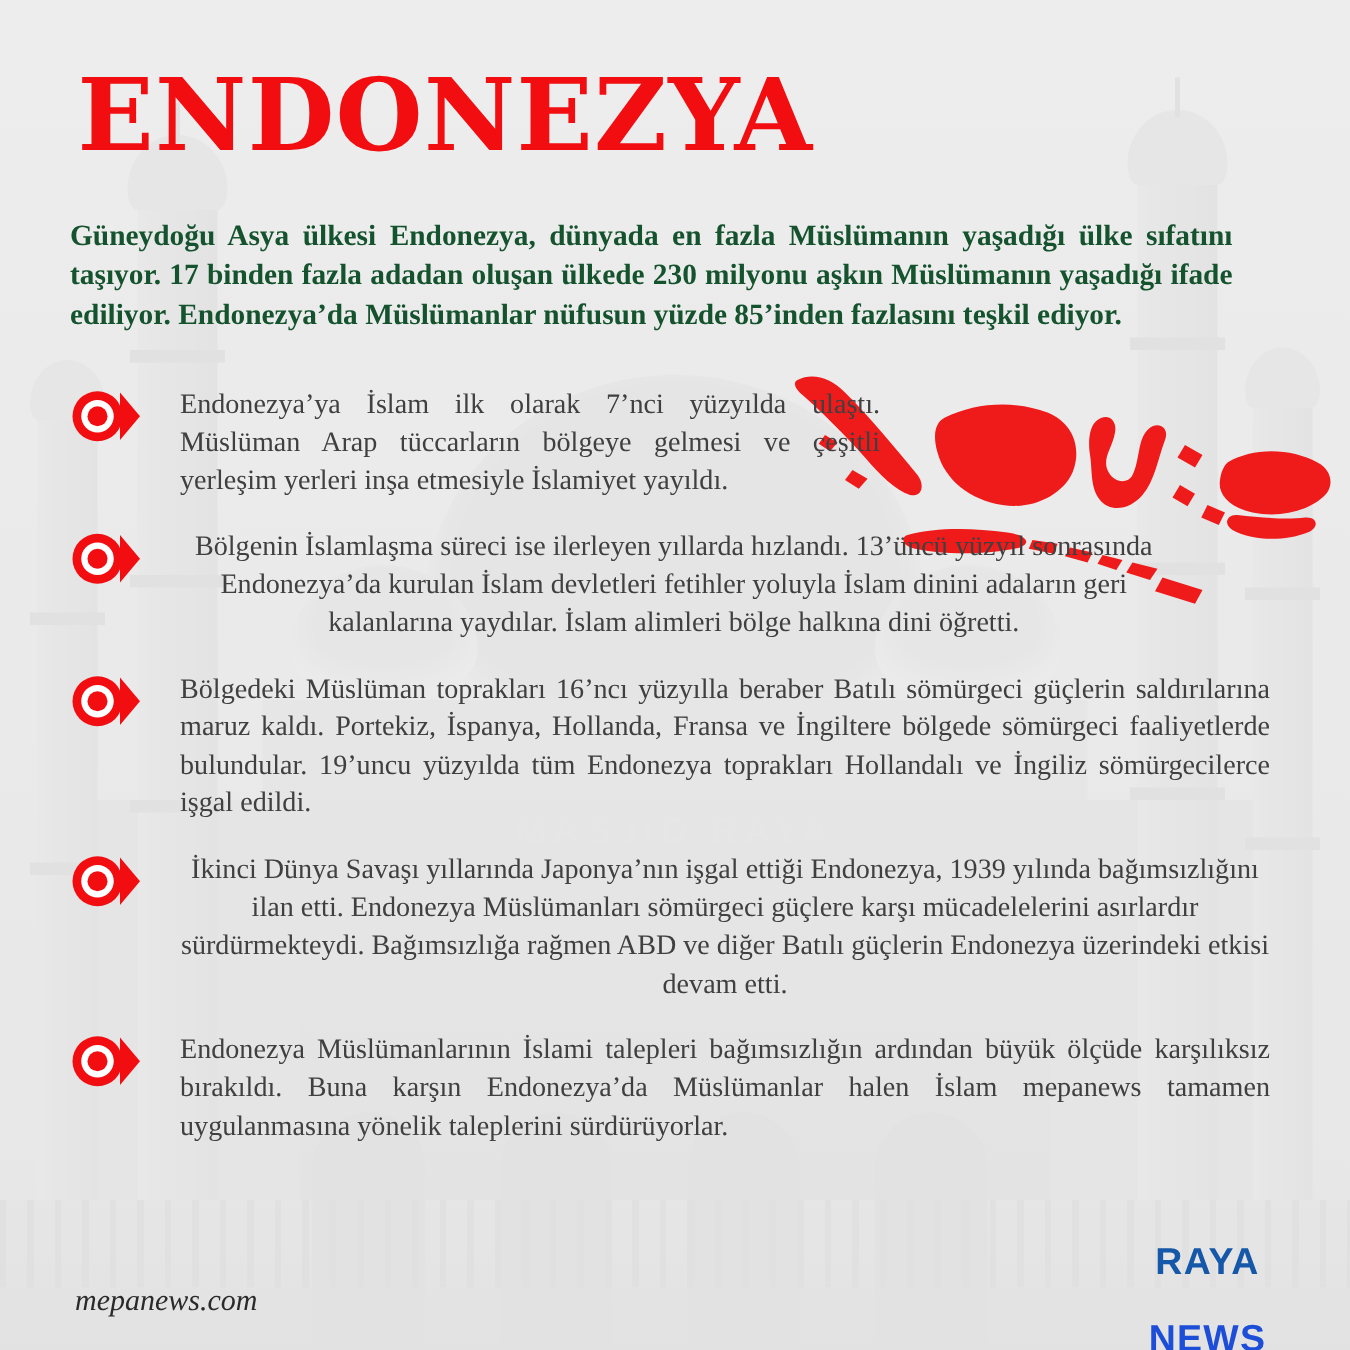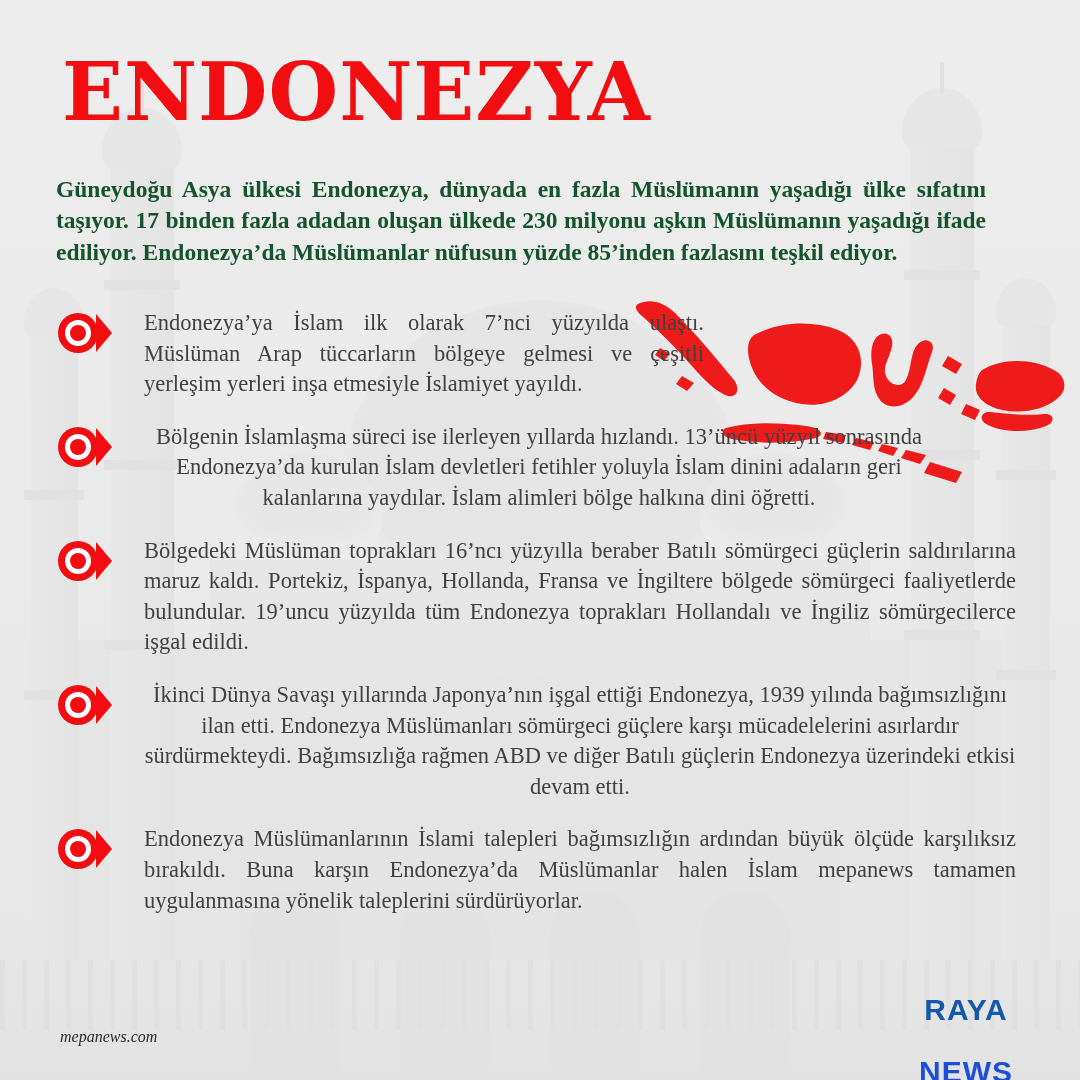--- a/index.html
+++ b/index.html
@@ -210,21 +210,21 @@
   .bullet.w3 .bullet-text { max-width: 900px; }
   .bullet.w4 .bullet-text { max-width: 900px; }
   .bullet.w5 .bullet-text { max-width: 900px; }
 
   #footer-site {
     position: absolute;
     left: 60px;
     top: 1028px;
     font-family: "Liberation Serif", serif;
     font-style: italic;
-    font-size: 16px;
+    font-size: 24px;
     color: #2a2a2a;
   }
 
   #logo {
     position: absolute;
     right: 44px;
     top: 996px;
     width: 140px;
     text-align: center;
     font-family: "Liberation Sans", sans-serif;

